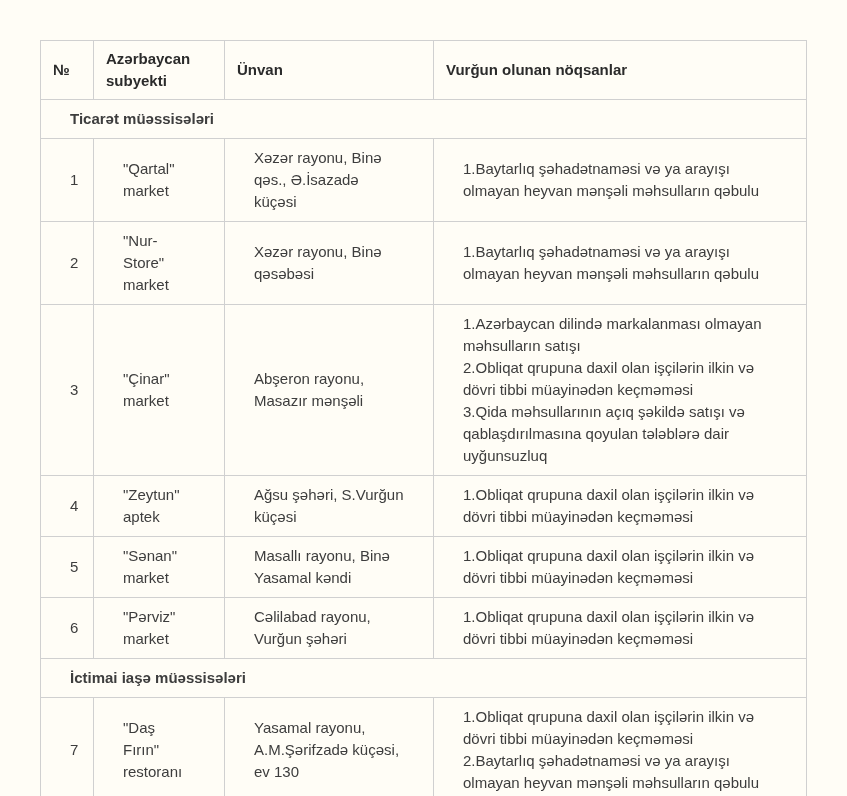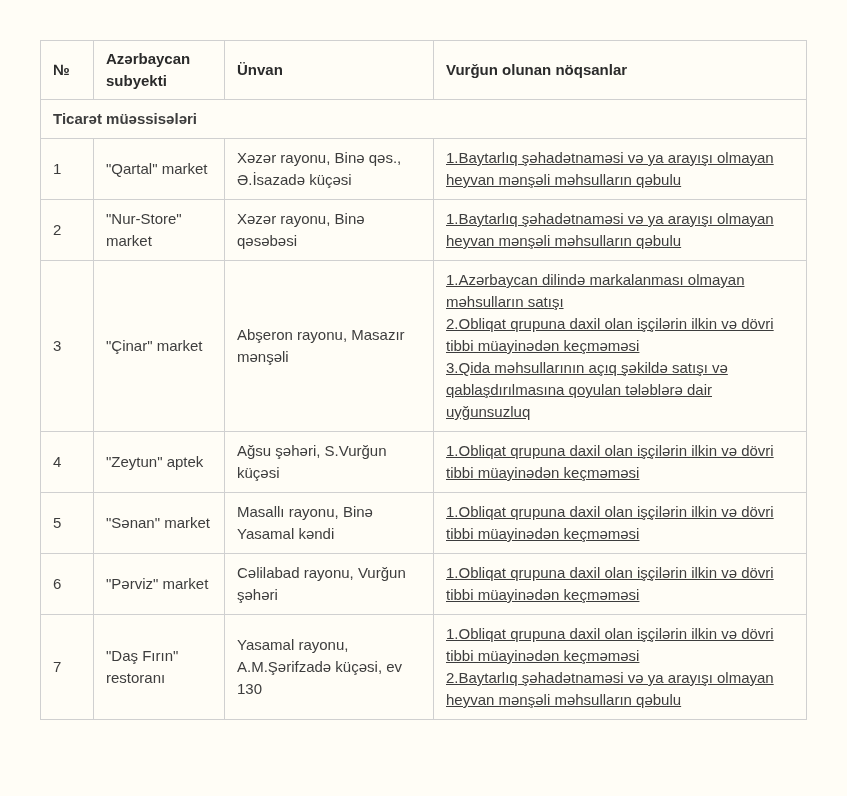--- a/index.html
+++ b/index.html
@@ -24,42 +24,41 @@
     left: 40px;
     top: 40px;
     width: 766px;
     border-collapse: collapse;
     table-layout: fixed;
     background: var(--cell-bg, #fffdf6);
   }
   table.inspection th,
   table.inspection td {
     border: 1px solid var(--border, #d0d0d0);
-    padding: 8px 12px;
+    padding: 8px 29px;
     font-size: 15px;
     line-height: 22px;
     color: var(--text, #3d3d3d);
     text-align: left;
     vertical-align: middle;
     word-wrap: break-word;
   }
   table.inspection th {
     font-weight: bold;
     color: var(--heading-text, #2b2b2b);
     padding: 7px 12px;
   }
   td.section-cell {
     font-weight: bold;
     font-size: 16px;
     color: var(--heading-text, #2b2b2b);
     padding: 10px 12px;
   }
   td.col-violations {
     white-space: pre-line;
-    text-decoration: underline;
   }
 </style>
 </head>
 <body>
 
 <div class="page">
   <table class="inspection">
     <colgroup>
       <col style="width:53px">
       <col style="width:131px">
@@ -109,20 +108,23 @@
           <td class="col-entity">"Sənan" market</td>
           <td class="col-address">Masallı rayonu, Binə Yasamal kəndi</td>
           <td class="col-violations">1.Obliqat qrupuna daxil olan işçilərin ilkin və dövri tibbi müayinədən keçməməsi</td>
         </tr>
         <tr class="data-row">
           <td class="col-no">6</td>
           <td class="col-entity">"Pərviz" market</td>
           <td class="col-address">Cəlilabad rayonu, Vurğun şəhəri</td>
           <td class="col-violations">1.Obliqat qrupuna daxil olan işçilərin ilkin və dövri tibbi müayinədən keçməməsi</td>
         </tr>
+        <tr class="section-row">
+          <td class="section-cell" colspan="4">İctimai iaşə müəssisələri</td>
+        </tr>
         <tr class="data-row">
           <td class="col-no">7</td>
           <td class="col-entity">"Daş Fırın" restoranı</td>
           <td class="col-address">Yasamal rayonu, A.M.Şərifzadə küçəsi, ev 130</td>
           <td class="col-violations">1.Obliqat qrupuna daxil olan işçilərin ilkin və dövri tibbi müayinədən keçməməsi
 2.Baytarlıq şəhadətnaməsi və ya arayışı olmayan heyvan mənşəli məhsulların qəbulu</td>
         </tr>
       </tbody>
   </table>
 </div>

